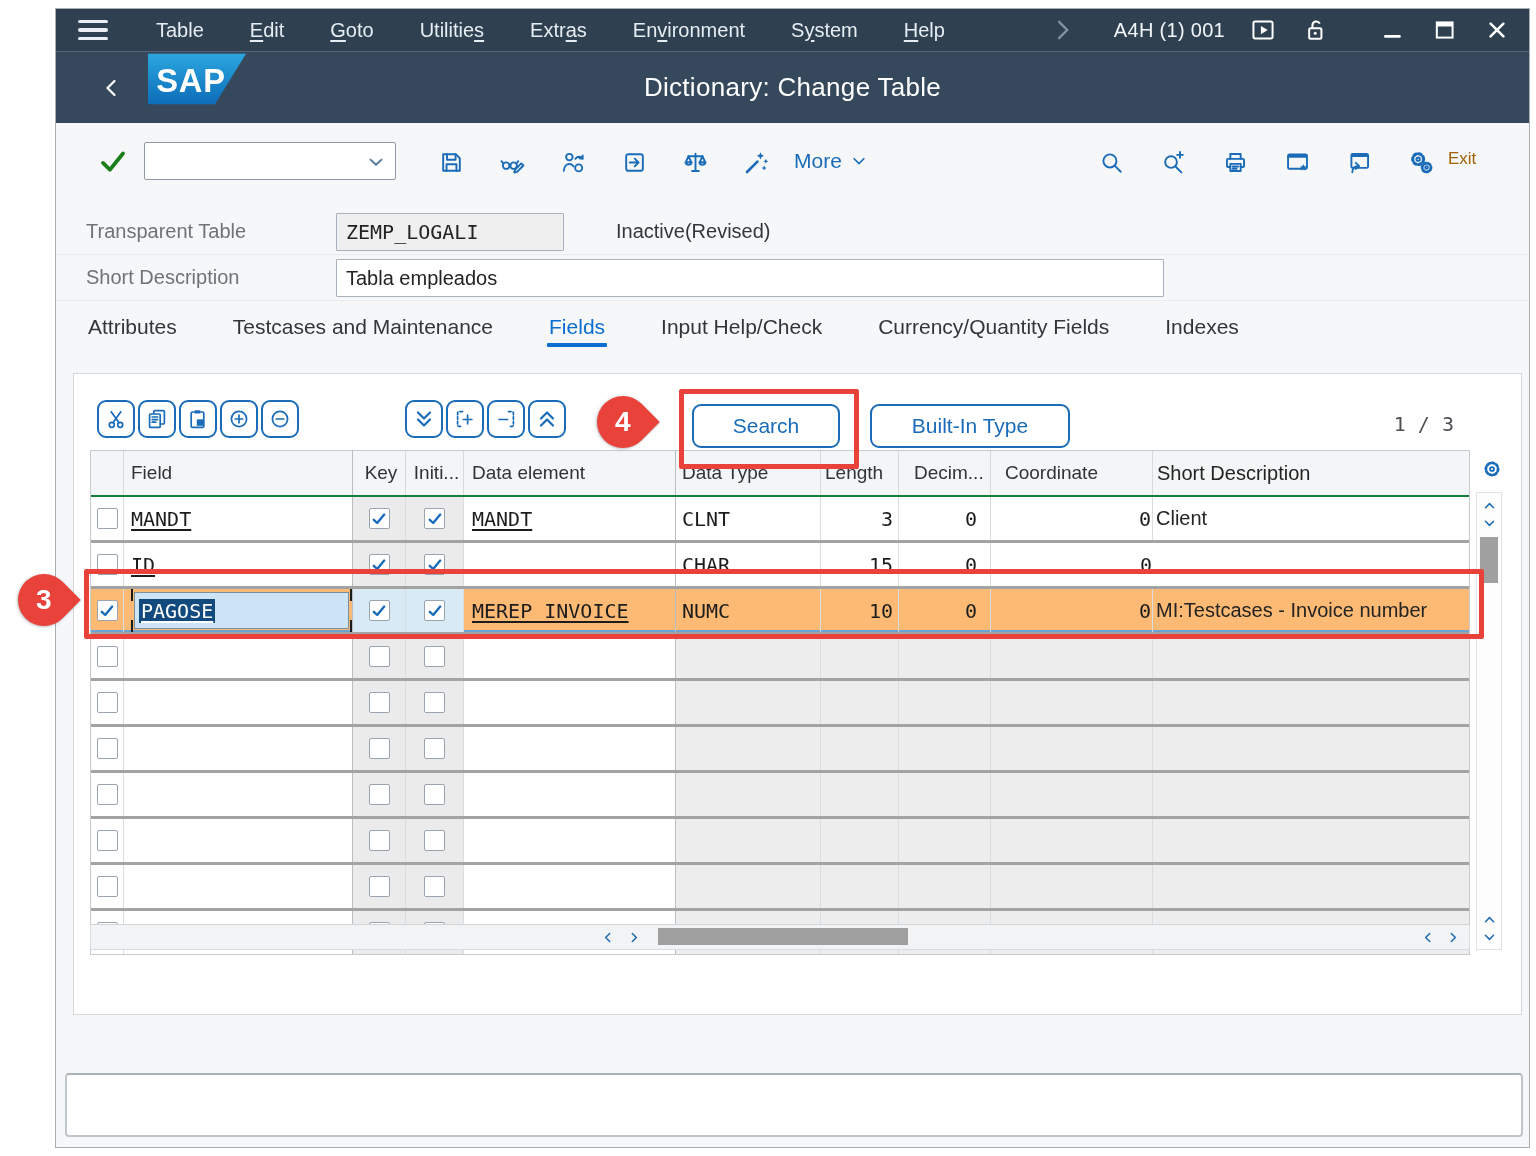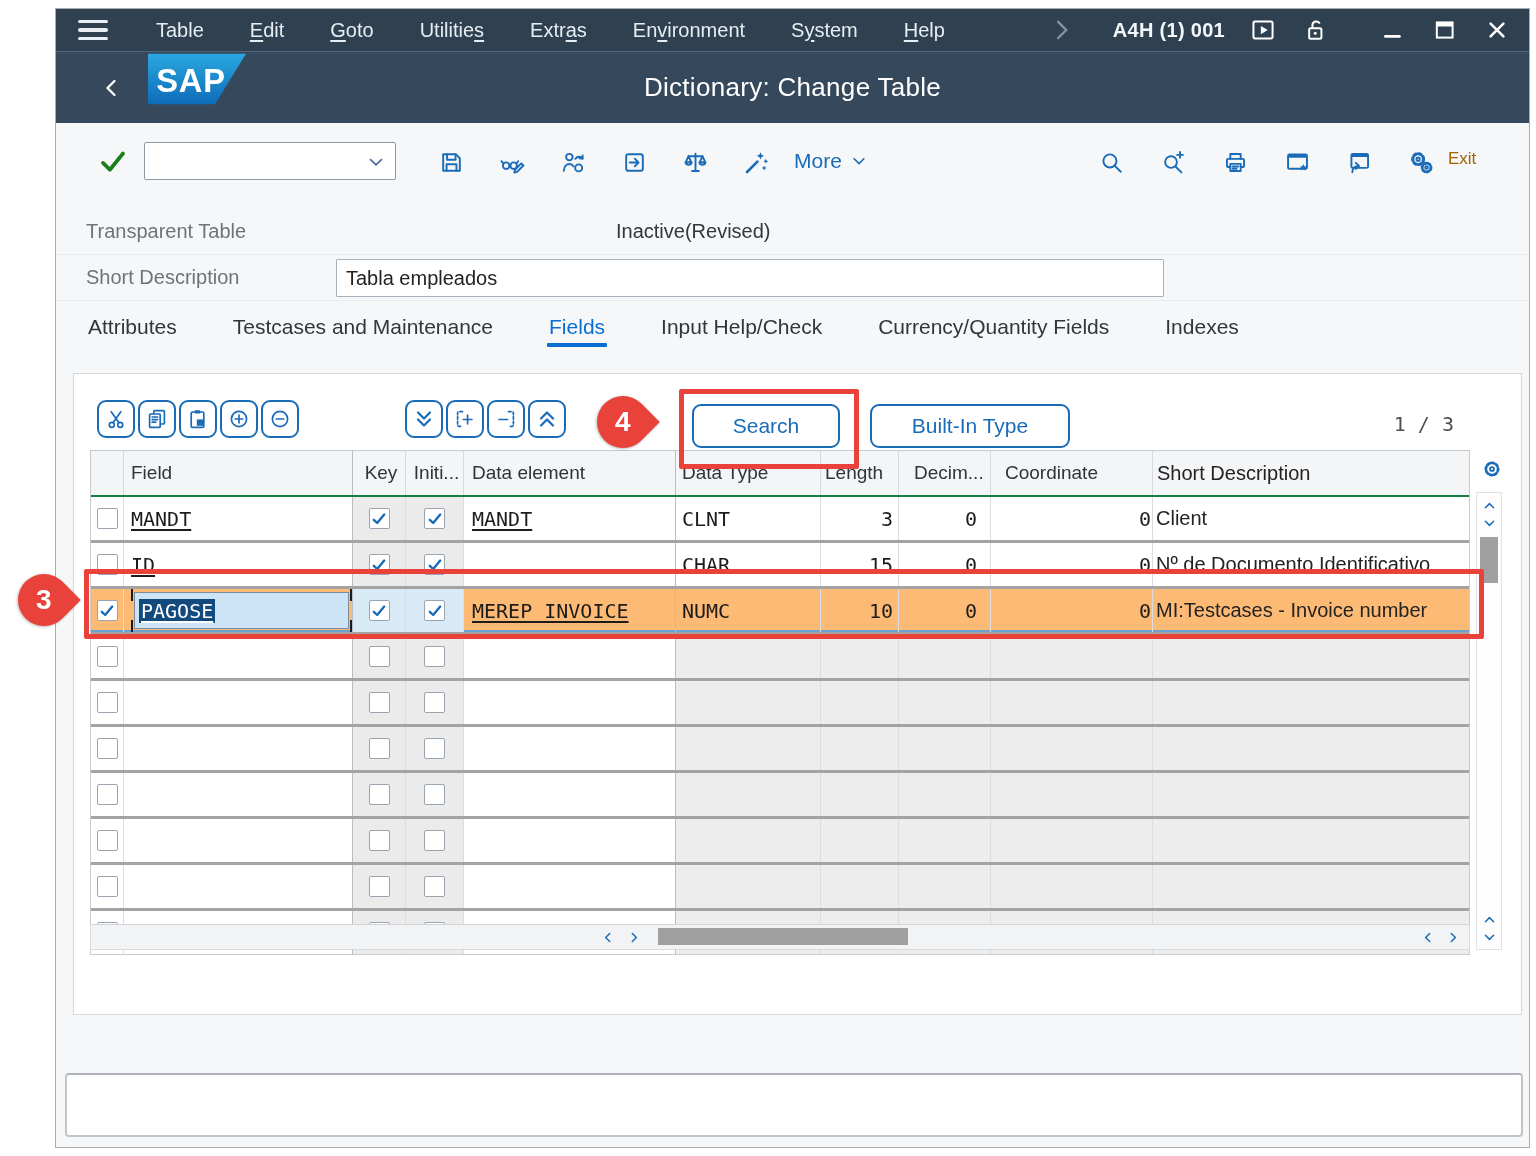--- a/index.html
+++ b/index.html
@@ -11,21 +11,21 @@
   svg .f{fill:#1a6cb8;stroke:none}
   svg .fw{fill:#fff;stroke:none}
 
   
   .menubar{position:relative;height:42px;background:#2f4150;display:flex;align-items:center;}
   .hamburger{width:30px;height:20px;margin-left:22px;display:flex;flex-direction:column;justify-content:space-between;cursor:pointer}
   .hamburger i{display:block;height:3.2px;background:#e9eff4;border-radius:2px}
   .menu-items{display:flex;gap:46px;margin-left:48px;}
   .menu-item{color:#e6edf3;font-size:20px;cursor:pointer;white-space:nowrap}
   .menu-item .mn{text-decoration:underline;text-underline-offset:3px}
-  .menubar-right{position:absolute;right:18px;top:0;height:42px;display:flex;align-items:center;gap:24px;font-weight:bold;}
+  .menubar-right{position:absolute;right:18px;top:0;height:42px;display:flex;align-items:center;gap:24px;}
   .sysid{color:#f2f6f9;font-size:20px;letter-spacing:.3px}
   .wicon{display:inline-flex;align-items:center;justify-content:center;width:28px;height:28px;cursor:pointer}
   .mchev{margin-right:14px;opacity:.75}
 
   
   .titlebar{position:relative;height:72px;background:#36495c;border-top:1px solid #51647a;box-sizing:border-box;}
   .backbtn{position:absolute;left:44px;top:24px;cursor:pointer}
   .saplogo{position:absolute;left:92px;top:0;}
   .apptitle{position:absolute;left:0;right:0;top:20px;text-align:center;color:#fff;font-size:26px;letter-spacing:.3px}
 
@@ -333,20 +333,23 @@
               <circle cx="16.5" cy="16.5" r="3.9" stroke-width="2.6" stroke-dasharray="2 1.9"></circle>
               <circle cx="16.5" cy="16.5" r="1.2"></circle>
             </svg>
           </span>
         </div>
       <div class="exitbtn">Exit</div>
     </div>
 
     <div class="formrow fr1">
       <label>Transparent Table</label>
+      <div class="field ro">
+        <span class="fieldval mono">ZEMP_LOGALI</span>
+      </div>
       <span class="statustxt">Inactive(Revised)</span>
     </div>
     <div class="formrow">
       <label>Short Description</label>
       <div class="field wide">
         <span class="fieldval">Tabla empleados</span>
       </div>
     </div>
 
     <div class="tabs">
@@ -485,21 +488,20 @@
                   <svg viewBox="0 0 16 16">
                     <path d="M2.8 8.8 6.2 12 13.2 3.6" fill="none" stroke="#1a6cb8" stroke-width="2.4" stroke-linecap="round" stroke-linejoin="round"></path>
                   </svg>
                 </span>
               </div>
               <div class="c c-de"></div>
               <div class="c c-dt mono cellmono">CHAR</div>
               <div class="c c-len num mono cellmono">15</div>
               <div class="c c-dec num mono cellmono">0</div>
               <div class="c c-coord num mono cellmono">0</div>
-              <div class="c c-desc">Nº de Documento Identificativo</div>
             </div>
             <div class="trow rsel">
               <div class="c c-sel">
                 <span class="cb">
                   <svg viewBox="0 0 16 16">
                     <path d="M2.8 8.8 6.2 12 13.2 3.6" fill="none" stroke="#1a6cb8" stroke-width="2.4" stroke-linecap="round" stroke-linejoin="round"></path>
                   </svg>
                 </span>
               </div>
               <div class="c c-field">

